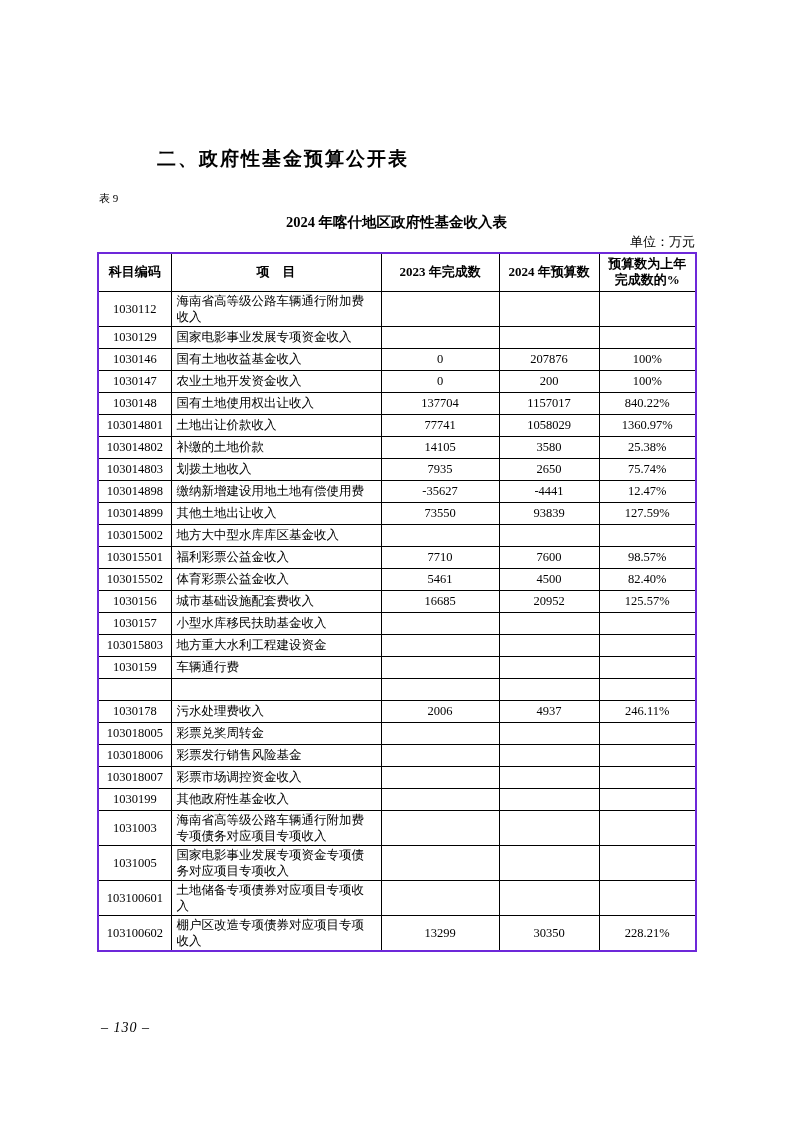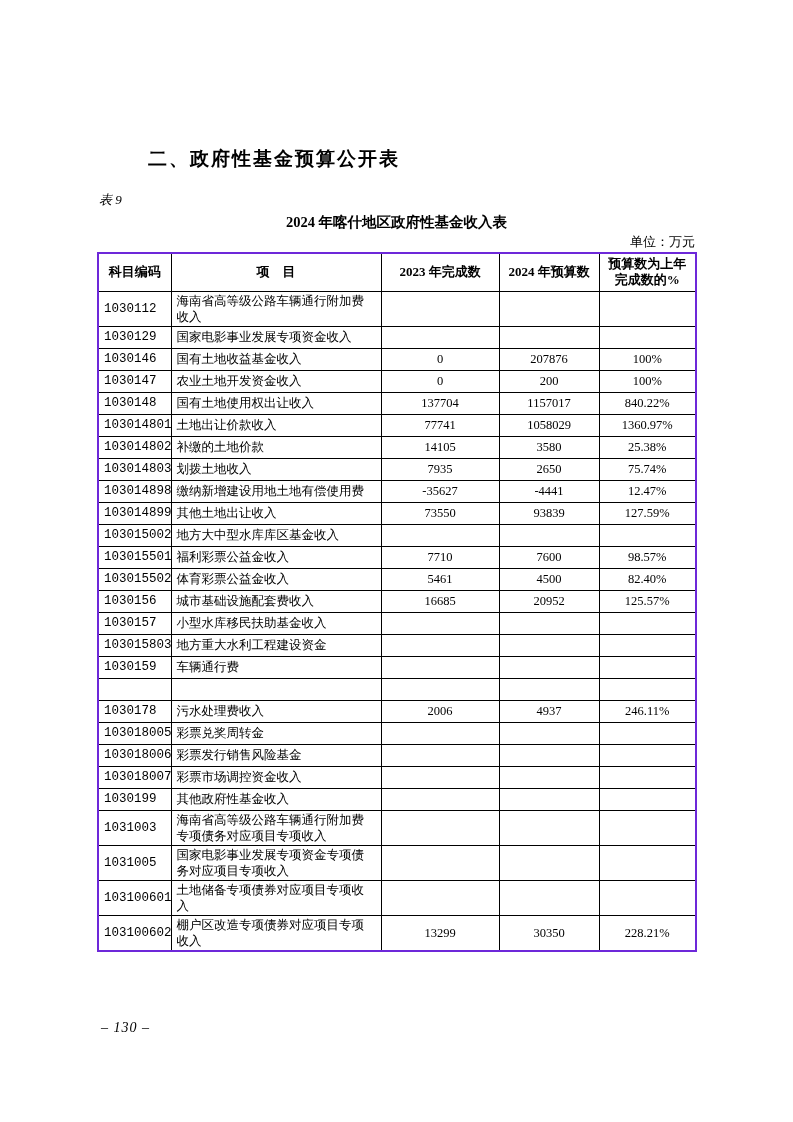--- a/index.html
+++ b/index.html
@@ -10,32 +10,31 @@
   }
   .page {
     position: relative;
     width: 793px;
     height: 1122px;
     background: #ffffff;
     overflow: hidden;
   }
   .section-heading {
     position: absolute;
-    left: 148px;
+    left: 157px;
     top: 146px;
     font-size: 19px;
     font-weight: bold;
     letter-spacing: 2px;
   }
   .table-label {
     position: absolute;
     left: 99px;
     top: 191px;
-    font-size: 13px;
-    font-style: italic;
+    font-size: 11px;
   }
   .table-title {
     position: absolute;
     left: 0;
     width: 793px;
     top: 213px;
     text-align: center;
     font-size: 14.5px;
     font-weight: bold;
   }
@@ -67,21 +66,21 @@
     height: 38px;
     padding: 2px 2px;
     line-height: 16px;
   }
   table.budget th.prewrap { white-space: pre-line; }
   table.budget td {
     height: 22px;
     padding: 1px 5px;
     line-height: 16px;
   }
-  td.cell-code { text-align: left; font-family: Liberation Mono, monospace; }
+  td.cell-code { text-align: center; }
   td.cell-item { text-align: left; }
   td.cell-num { text-align: center; }
   col.c1 { width: 73px; }
   col.c2 { width: 210px; }
   col.c3 { width: 118px; }
   col.c4 { width: 100px; }
   col.c5 { width: 97px; }
   .page-number {
     position: absolute;
     left: 101px;

